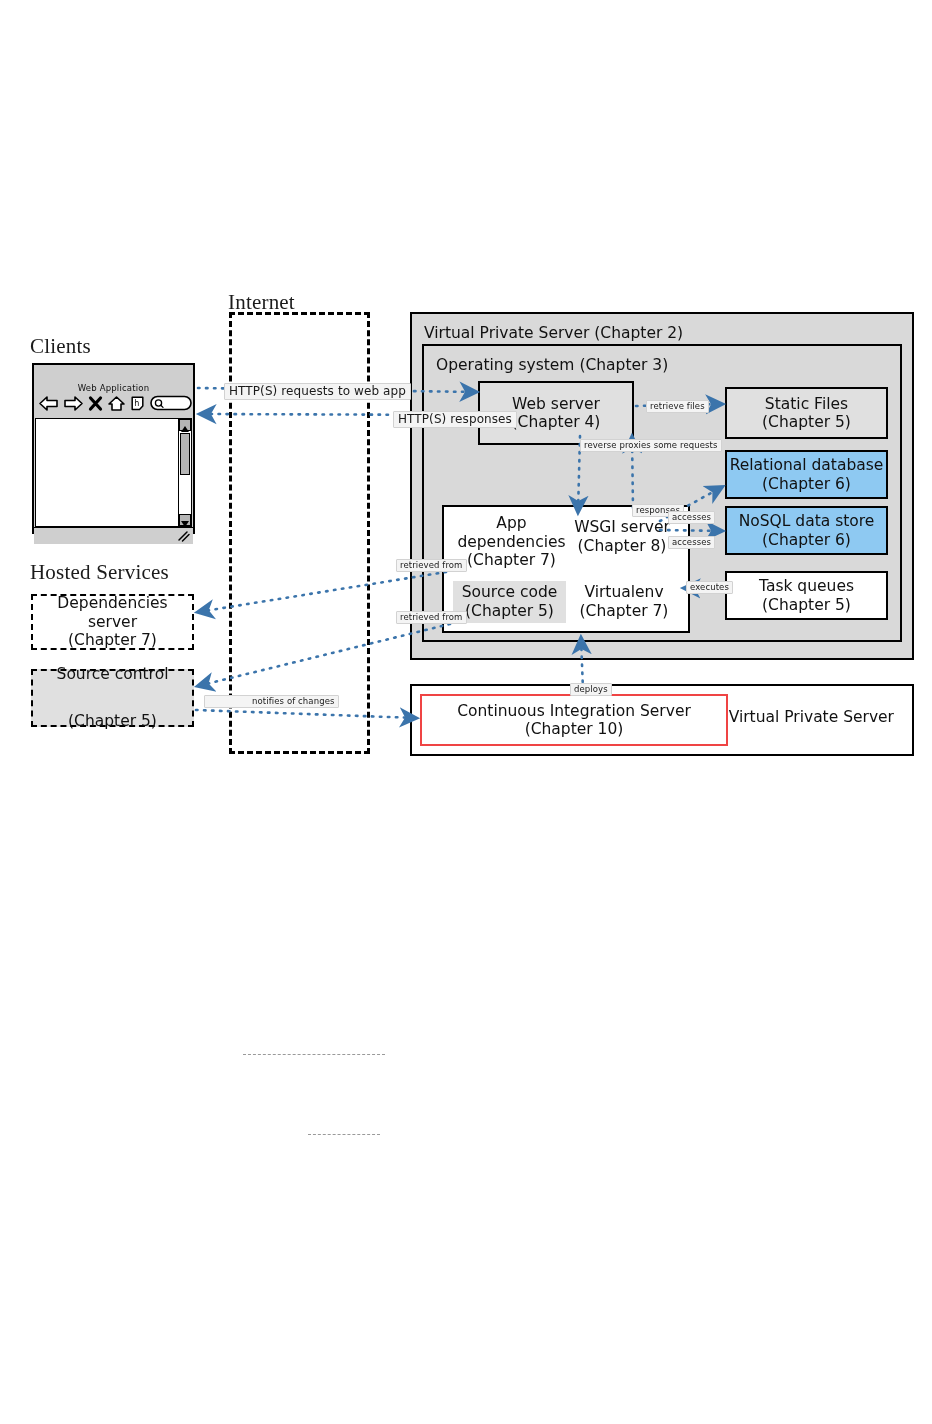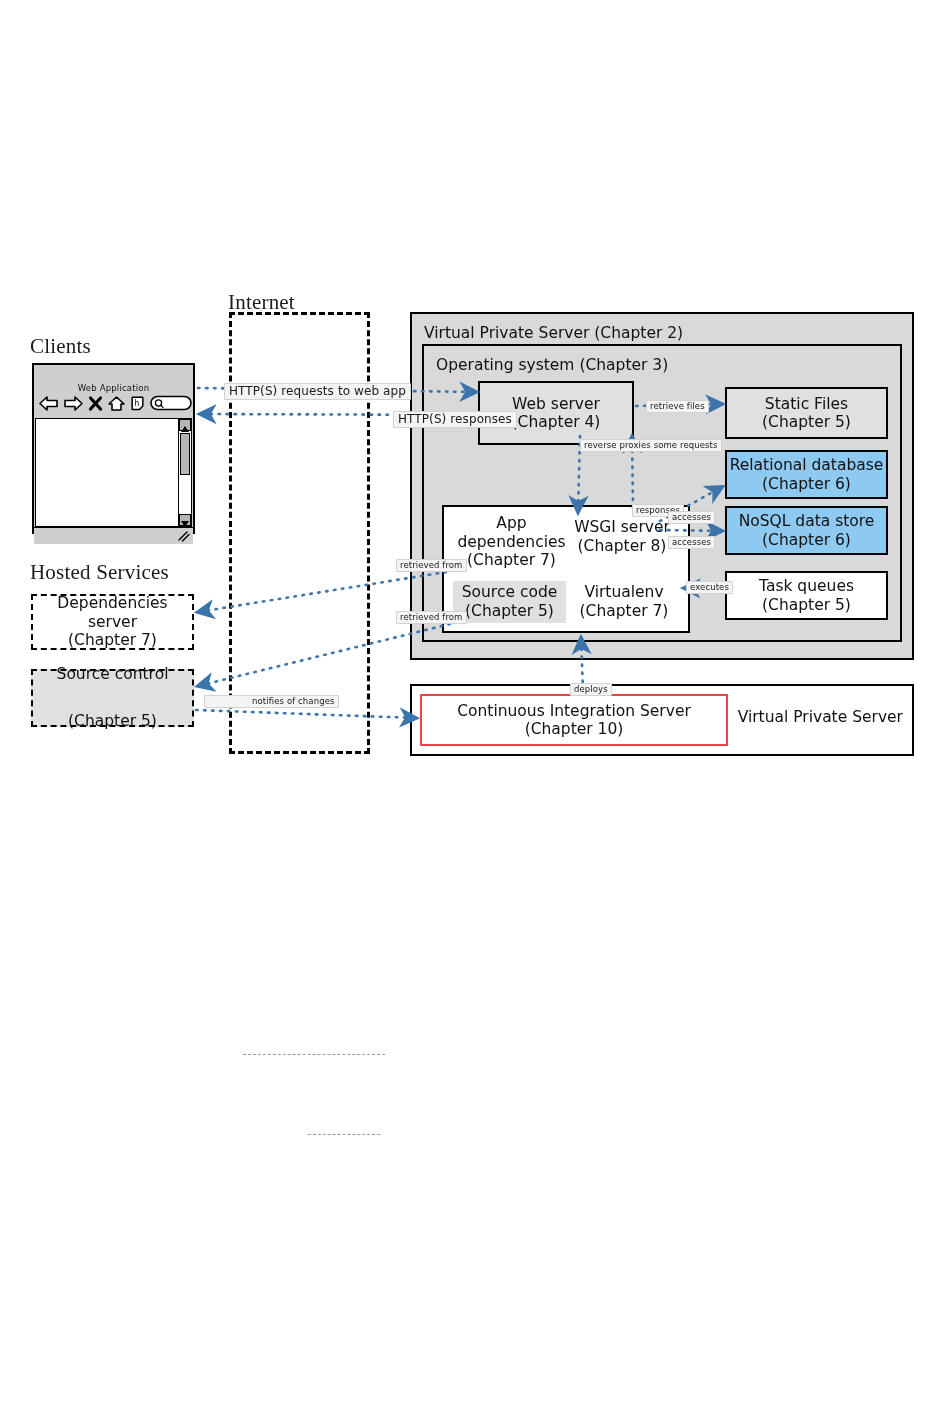--- a/index.html
+++ b/index.html
@@ -203,21 +203,21 @@
     <div>Source code</div>
     <div>(Chapter 5)</div>
   </div>
 
   <div class="abs" style="left:568px;top:583px;width:112px;text-align:center;font-size:15.5px;line-height:1.22;font-family:'DejaVu Sans',sans-serif;">
     <div>Virtualenv</div>
     <div>(Chapter 7)</div>
   </div>
 
   <div class="abs container white" style="left:410px;top:684px;width:504px;height:72px;">
-    <div class="c-title" style="right:9px;top:22px;font-size:15.5px;">Virtual Private Server</div>
+    <div class="c-title" style="right:18px;top:22px;font-size:15.5px;">Virtual Private Server</div>
   </div>
 
   <div class="abs node" style="left:420px;top:694px;width:308px;height:52px;border:2px solid #ef4444;text-align:right;">
     <span>Continuous Integration Server</span>
     <span>(Chapter 10)</span>
   </div>
 
   <svg class="abs" style="left:0;top:0;width:932px;height:1424px;pointer-events:none;">
     <defs>
       <marker id="ah" markerWidth="9" markerHeight="9" refX="6.4" refY="4.5" orient="auto">

